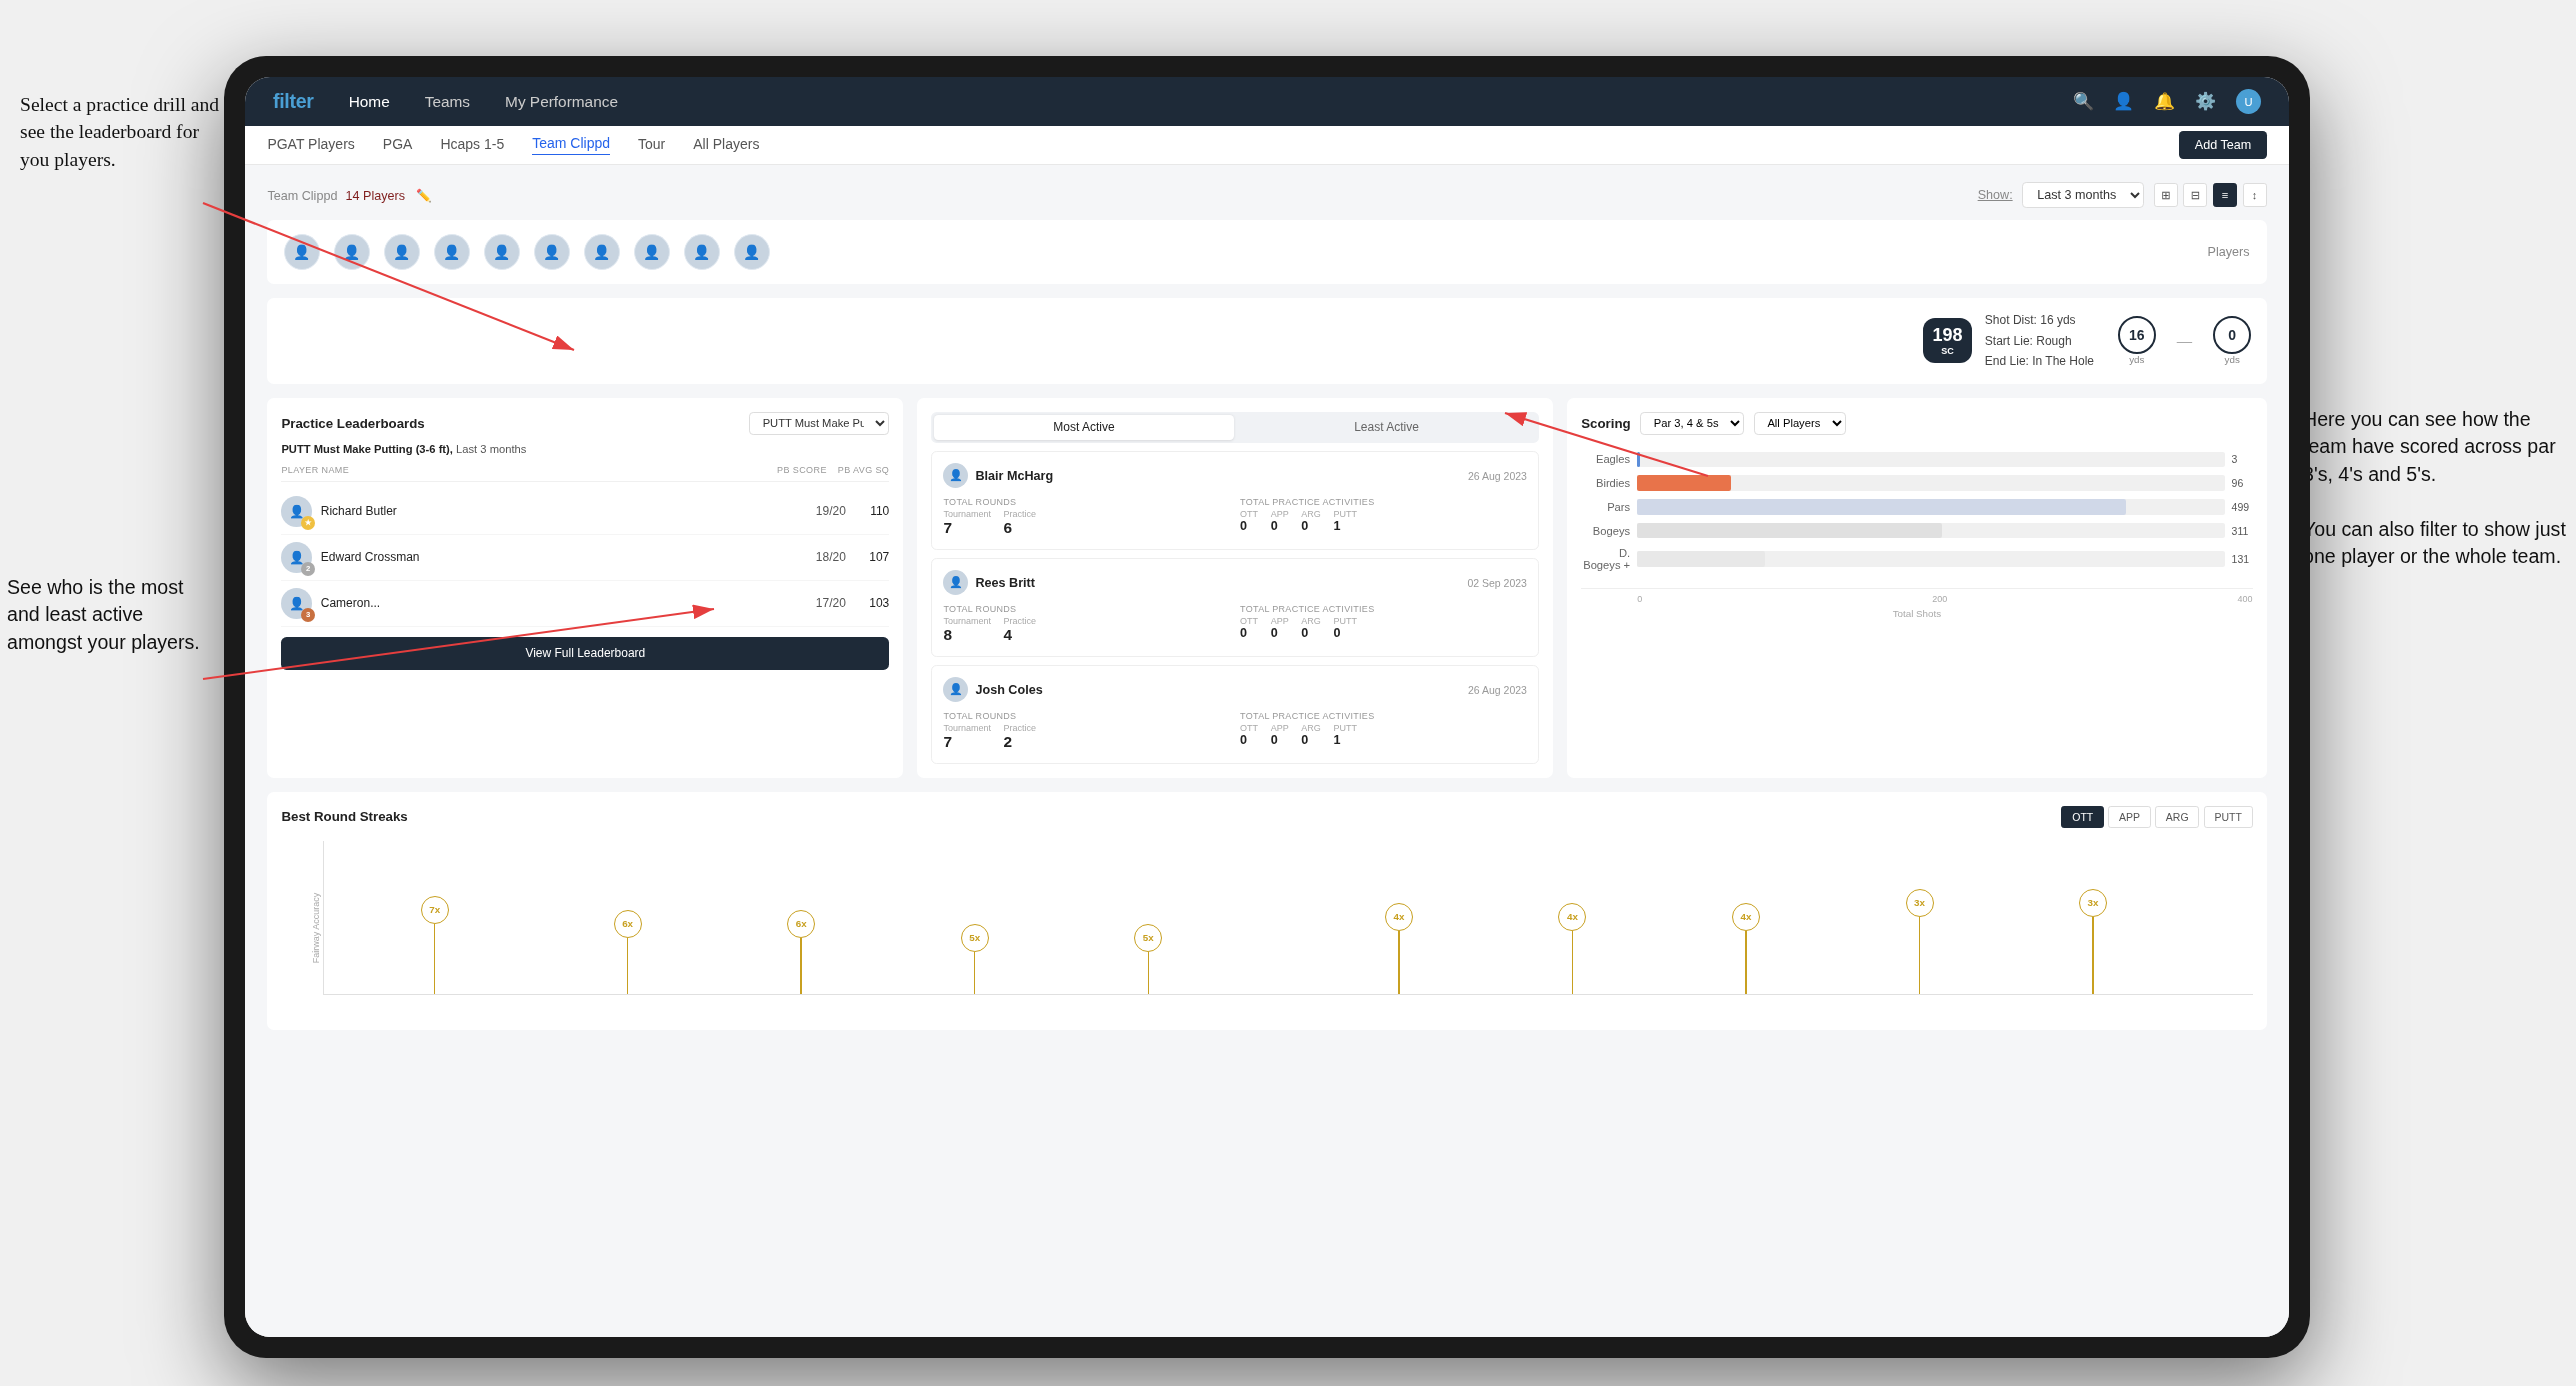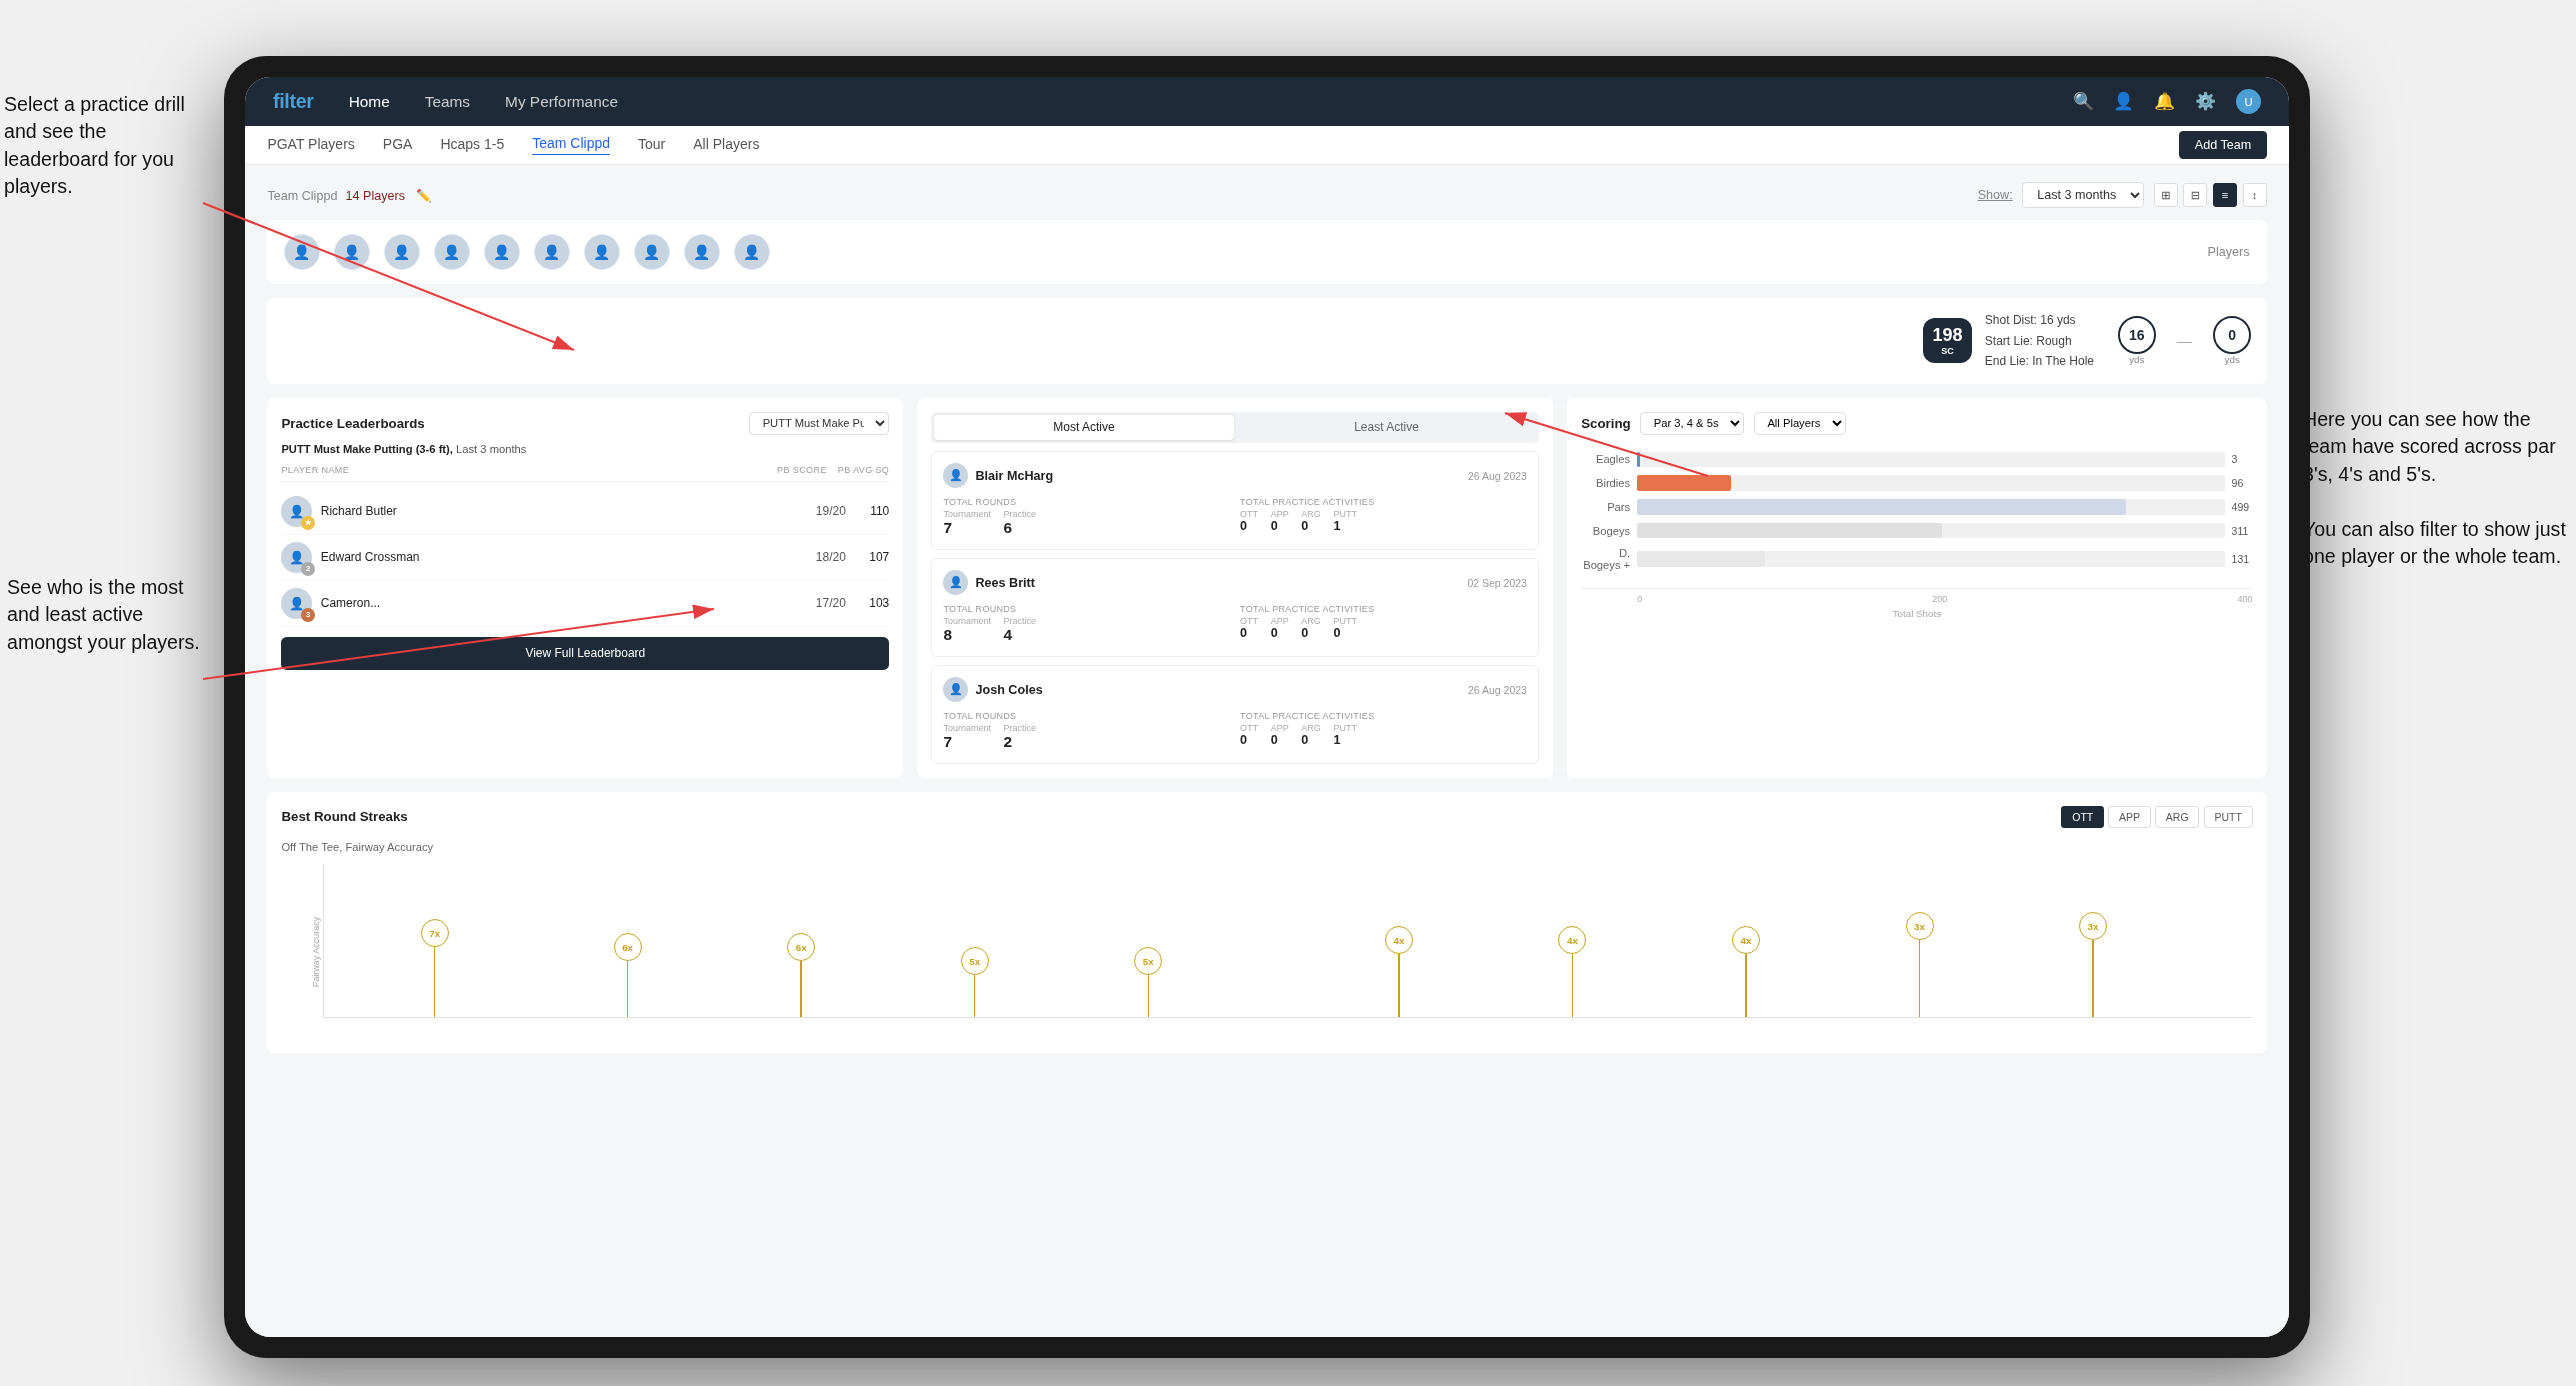--- a/index.html
+++ b/index.html
@@ -13,21 +13,21 @@
     }
 
     
     .annotation {
       position: absolute;
       font-size: 19.6px;
       line-height: 1.4;
       color: #111;
       font-weight: 400;
     }
-    .annotation-left-top { top: 91px; left: 4px; width: 203px; }
+    .annotation-left-top { top: 91px; left: 20px; width: 203px; font-family: Liberation Serif, serif; }
     .annotation-left-bottom { top: 574px; left: 7px; width: 203px; }
     .annotation-right { top: 406px; right: 7px; width: 266px; }
 
     
     .arrow-svg {
       position: absolute;
       pointer-events: none;
     }
 
     
@@ -848,21 +848,20 @@
       <div class="streaks-card">
         <div class="streaks-header">
           <span class="streaks-title">Best Round Streaks</span>
           <div class="streaks-btns">
             <button class="streaks-btn active">OTT</button>
             <button class="streaks-btn">APP</button>
             <button class="streaks-btn">ARG</button>
             <button class="streaks-btn">PUTT</button>
           </div>
         </div>
-        <div class="streaks-subtitle">Off The Tee, Fairway Accuracy</div>
         <div style="position:relative; padding-left:42px; padding-bottom: 21px;">
           <div style="position:absolute;left:0;top:50%;transform:translateY(-50%) rotate(-90deg);font-size:9px;color:#aaa;white-space:nowrap;">Fairway Accuracy</div>
           <div class="streak-chart" id="streak-chart-area">
 
           <div class="streak-dot" style="left: 5%; bottom: 0px; position: absolute; display: flex; flex-direction: column-reverse; align-items: center;">
     <div class="streak-line" style="height:70px;"></div>
     <div class="streak-circle">7x</div>
   </div>
               <div class="streak-dot" style="left: 15%; bottom: 0px; position: absolute; display: flex; flex-direction: column-reverse; align-items: center;">
     <div class="streak-line" style="height:56px;"></div>

